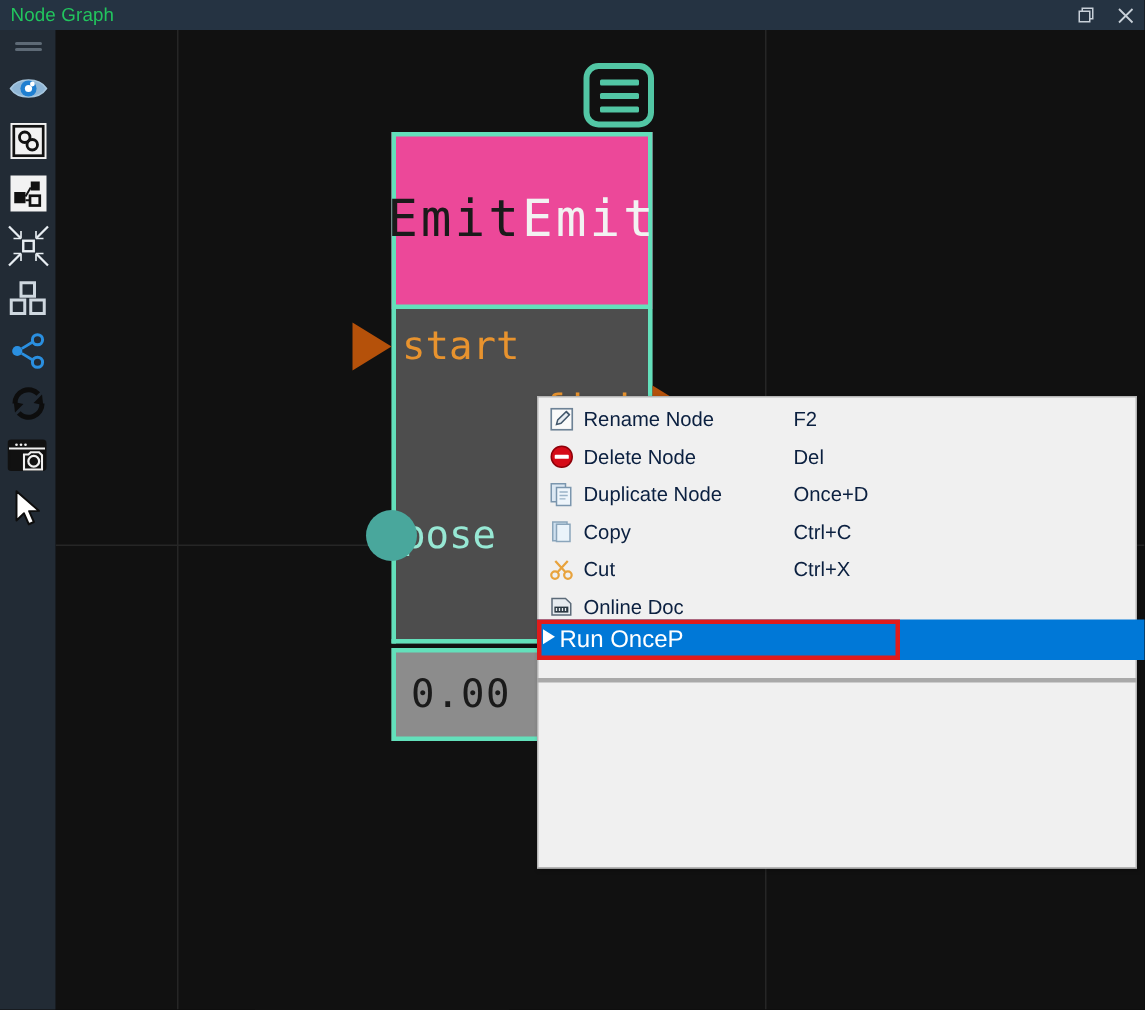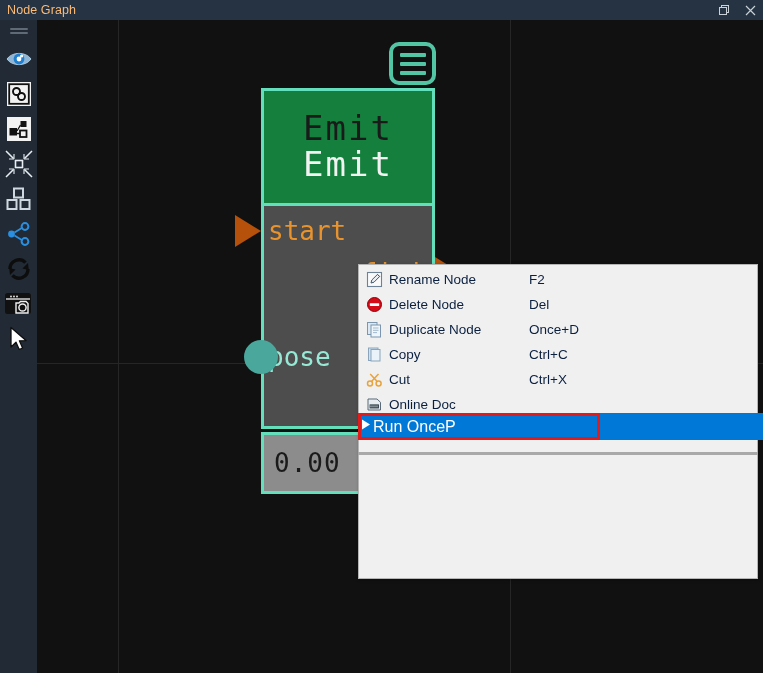--- a/index.html
+++ b/index.html
@@ -21,21 +21,21 @@
   #titlebar {
     position: absolute;
     left: 0; top: 0;
     width: 763px; height: 20px;
     background: #253342;
     display: flex;
     align-items: center;
     z-index: 40;
   }
   #title-text {
-    color: #fdba74;
+    color: #22c55e;
     font-size: 12.5px;
     padding-left: 7px;
     letter-spacing: .1px;
     white-space: nowrap;
   }
   #titlebar-buttons {
     margin-left: auto;
     display: flex;
     align-items: center;
     height: 20px;
@@ -108,24 +108,24 @@
   #node-wrap {
     position: absolute;
     left: 224px;  
     top: 68px;    
     width: 174px;
     z-index: 12;
   }
   #node-header {
     border: 3px solid #63e0bb;
     box-sizing: border-box;
-    background: #15803d;
+    background: #ec4899;
     height: 118px;
     display: flex;
-    flex-direction: column;
+    flex-direction: row;
     align-items: center;
     justify-content: center;
     font-family: "Liberation Serif", serif;
   }
   #node-title {
     color: #1a1a1a;
     font-size: 34px;
     font-family: "DejaVu Sans Mono", monospace;
     letter-spacing: 2px;
     line-height: 1.05;

